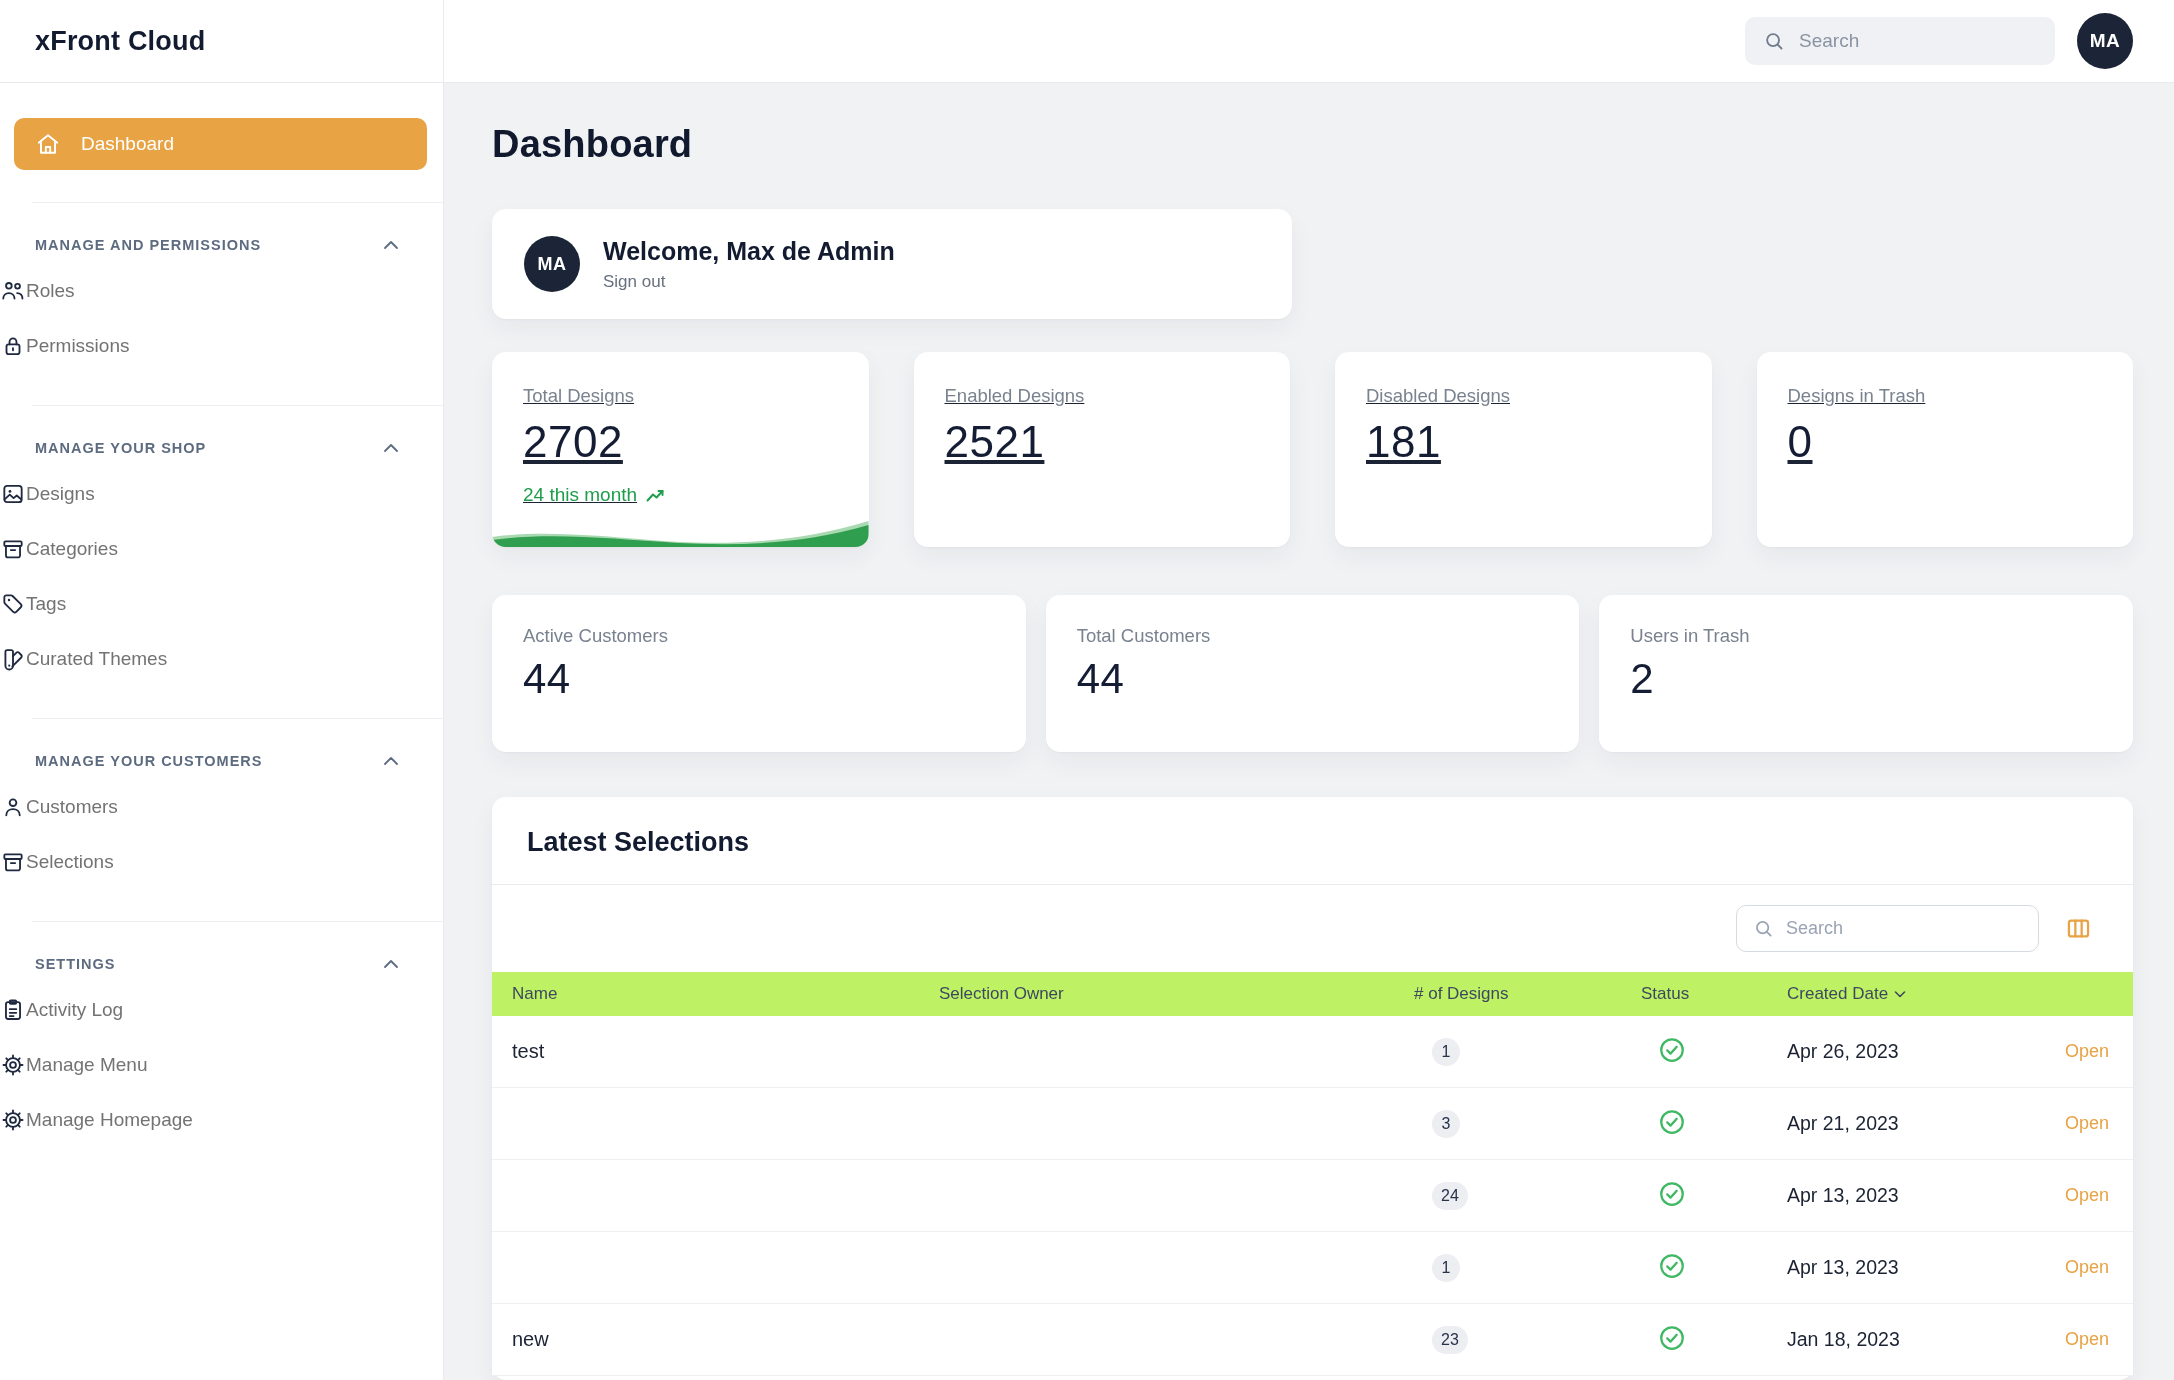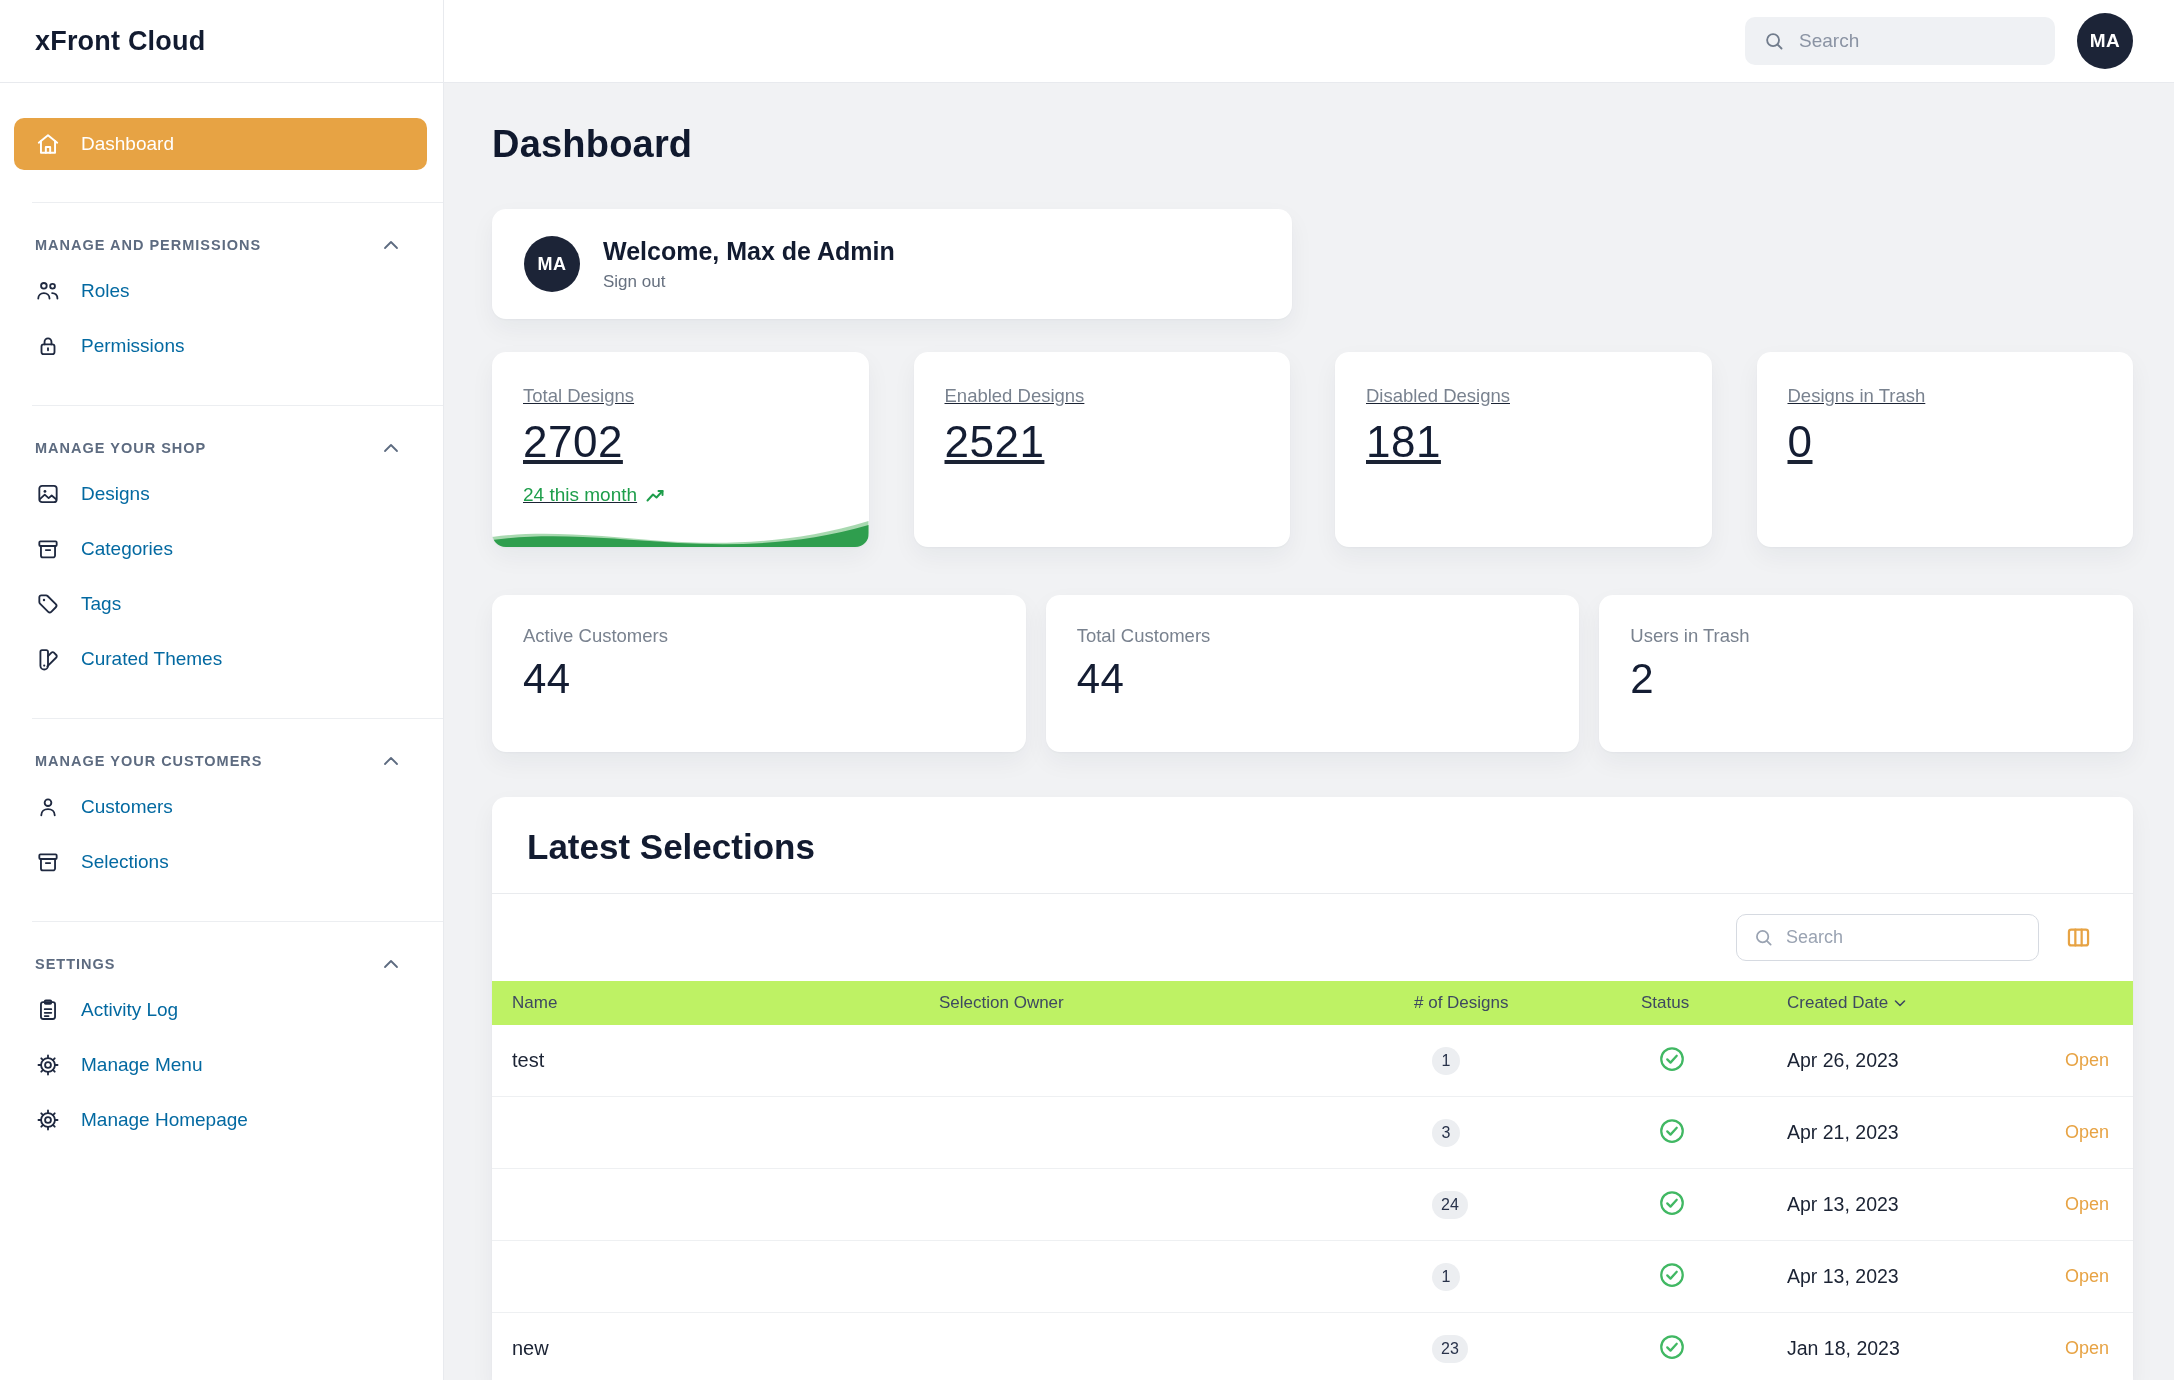--- a/index.html
+++ b/index.html
@@ -46,22 +46,22 @@
     background:#e7a344; color:#fff; display:flex; align-items:center; gap:20px;
     padding-left:21px; font-size:19px; font-weight:500; cursor:pointer;
   }
   .side-divider { border-top:1px solid #eceef1; margin-top:32px; margin-left:32px; }
   .sec-header {
     margin:34px 44px 0 35px; display:flex; align-items:center; justify-content:space-between;
     color:#5d6b80; font-size:14.5px; font-weight:700; letter-spacing:1px; cursor:pointer;
   }
   .nav-list { margin-top:10px; }
   .nav-item {
-    height:55px; display:flex; align-items:center; gap:20px; padding-left:35px;
-    font-size:19px; font-weight:500; color:#0369a1; cursor:pointer;
+    height:55px; display:flex; align-items:center; 
+    font-size:19px; font-weight:500; color:#737373; cursor:pointer;
   }
   .nav-item .ic { width:26px; height:26px; flex:0 0 auto; }
 
   
   .main { margin-left:444px; padding:83px 41px 0 48px; }
   .page-title { margin-top:40px; font-size:38px; font-weight:700; color:#10192e; letter-spacing:.2px; }
 
   .card {
     background:#fff; border-radius:14px;
     box-shadow:0 10px 24px rgba(20,30,55,.05), 0 1px 2px rgba(20,30,55,.03);
@@ -80,21 +80,21 @@
   .stat-card { position:relative; overflow:hidden; padding:33px 31px; height:195px; }
   .stats-3 .stat-card { height:157px; padding:30px 31px; }
   .stat-label { font-size:18.5px; color:#79828f; }
   .stat-value { margin-top:10px; font-size:44px; font-weight:500; color:#141d33; letter-spacing:.5px; }
   .stats-3 .stat-value { margin-top:8px; font-size:42px; }
   .trend { margin-top:17px; display:flex; align-items:center; gap:9px; font-size:19px; color:#1e9e4b; }
   .wave { position:absolute; left:0; right:0; bottom:0; height:30px; width:100%; }
 
   
   .panel { margin-top:45px; padding-bottom:4px; }
-  .panel-title { padding:30px 35px 26px; font-size:35px; font-weight:700; color:#121b30; }
+  .panel-title { padding:30px 35px 26px; font-size:27px; font-weight:700; color:#121b30; }
   .panel-divider { border-top:1px solid #e9ebee; }
   .panel-toolbar { height:87px; display:flex; align-items:center; justify-content:flex-end; gap:26px; padding:0 41px 0 24px; }
   .tbl-search {
     width:303px; height:47px; border:1px solid #d6dae1; border-radius:10px; background:#fff;
     display:flex; align-items:center; gap:12px; padding:0 16px;
   }
   .tbl-search input { border:none; outline:none; flex:1; font-size:18px; color:#3c4356; font-family:inherit; background:transparent; }
   .tbl-search input::placeholder { color:#9aa3b2; }
   .cols-btn { cursor:pointer; }
 

